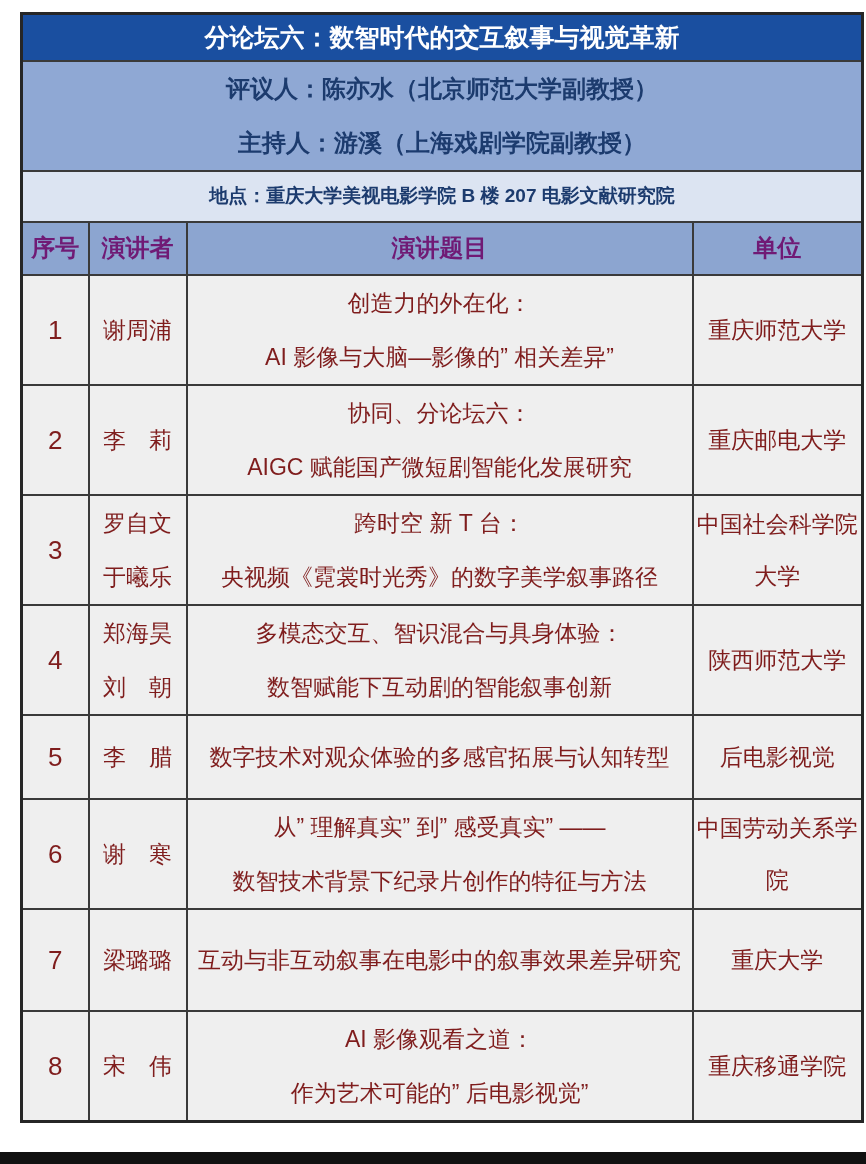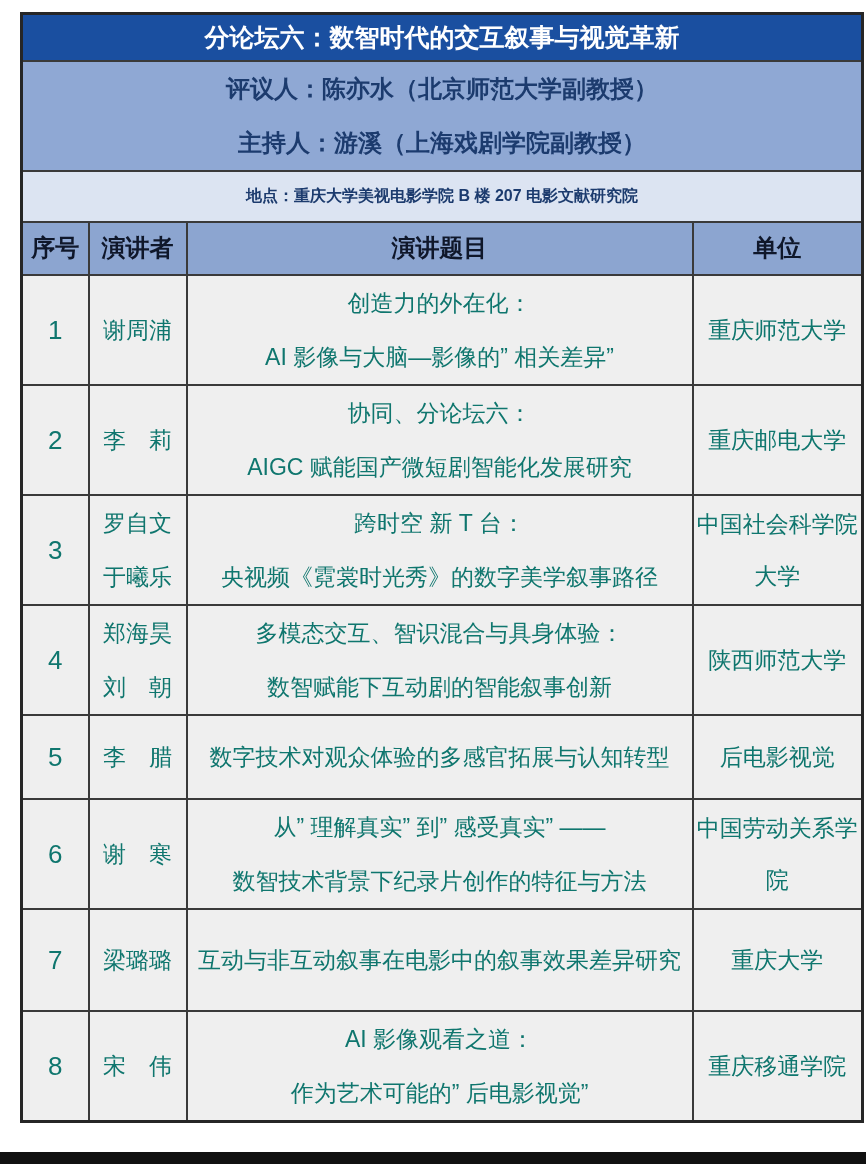--- a/index.html
+++ b/index.html
@@ -48,33 +48,33 @@
     height: 107px;
   }
   tr.band-row .line {
     line-height: 54px;
     text-align: center;
   }
   tr.loc-row td {
     background: #DCE4F2;
     color: #1C3B6E;
     font-weight: bold;
-    font-size: 16px;
+    font-size: 19px;
     height: 51px;
   }
   tr.head-row th {
     background: #8CA5D0;
-    color: #0f172a;
+    color: #701a75;
     font-weight: bold;
     font-size: 24px;
     height: 53px;
   }
   tr.body-row td {
     background: #EFEFEF;
-    color: #0f766e;
+    color: #7f1d1d;
     font-size: 23px;
     line-height: 52px;
     margin-left: 41px;
   }
   tr.body-row td.col-no {
     font-size: 26px;
   }
   tr.body-row .tline, tr.body-row .sline {
     line-height: 54px;
   }

